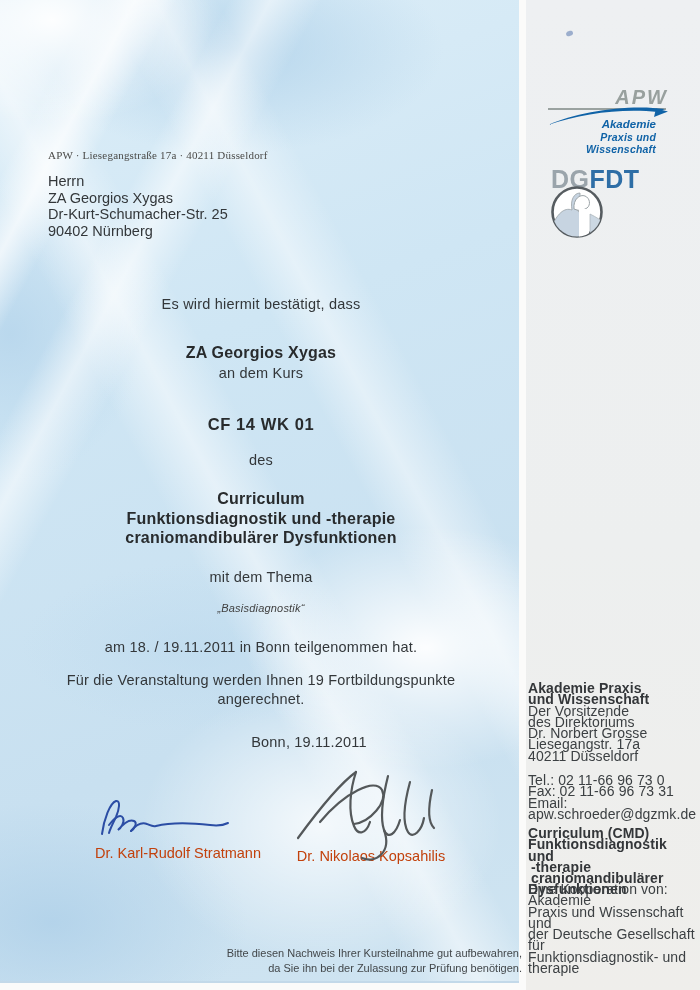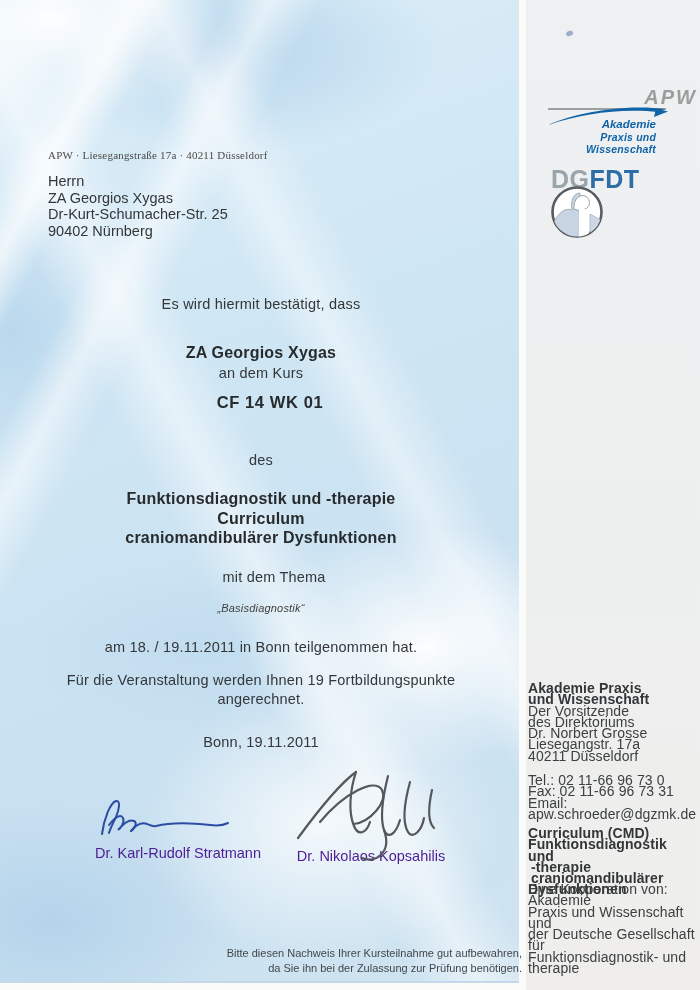--- a/index.html
+++ b/index.html
@@ -44,27 +44,27 @@
   
   .bodyline{left:0;width:522px;text-align:center;color:#33373a;font-size:14.5px;letter-spacing:.2px;}
   .b-bold{font-weight:bold;color:#282b2d;}
   .participant{font-size:16px;}
   .course-code{font-size:16.5px;letter-spacing:.6px;}
   .curriculum{font-size:16px;line-height:19.5px;font-weight:bold;color:#282b2d;}
   .theme{font-size:11px;font-weight:normal;font-style:italic;color:#404040;}
   .points{line-height:18.5px;}
 
   
-  .sig-name{font-size:14.5px;color:#4c1d95;white-space:nowrap;text-align:center;}
+  .sig-name{font-size:14.5px;color:#c2410c;white-space:nowrap;text-align:center;}
 
   
   .footer-note{left:0;width:522px;text-align:right;font-size:11px;line-height:15px;color:#42474a;}
 
   
-  .apw-wrap{left:574px;top:88px;width:125px;}
+  .apw-wrap{left:545px;top:88px;width:125px;}
   .apw-text{
     text-align:right;padding-right:2px;
     font-size:20px;font-weight:bold;font-style:italic;
     color:#98a09e;letter-spacing:2px;line-height:18px;
   }
   .apw-underline{left:548px;top:108px;width:118px;height:2px;background:#9aa2a0;}
   .apw-sub1{
     left:548px;top:118px;width:108px;text-align:right;
     font-size:11.5px;font-weight:bold;font-style:italic;color:#1063a7;
   }
@@ -127,39 +127,39 @@
   <div class="abs recipient">
     <div>Herrn</div>
     <div>ZA Georgios Xygas</div>
     <div>Dr-Kurt-Schumacher-Str. 25</div>
     <div>90402 Nürnberg</div>
   </div>
 
   <div class="abs bodyline" style="top:296px;">Es wird hiermit bestätigt, dass</div>
   <div class="abs bodyline b-bold participant" style="top:344px;">ZA Georgios Xygas</div>
   <div class="abs bodyline" style="top:365px;">an dem Kurs</div>
-  <div class="abs bodyline b-bold course-code" style="top:393px;padding-left:9px;">CF 14 WK 01</div>
+  <div class="abs bodyline b-bold course-code" style="top:415px;">CF 14 WK 01</div>
   <div class="abs bodyline" style="top:452px;">des</div>
 
   <div class="abs bodyline curriculum" style="top:489px;">
+    <div>Curriculum</div>
     <div>Funktionsdiagnostik und -therapie</div>
-    <div>Curriculum</div>
     <div>craniomandibulärer Dysfunktionen</div>
   </div>
 
-  <div class="abs bodyline" style="top:569px;padding-left:13px;">mit dem Thema</div>
+  <div class="abs bodyline" style="top:569px;">mit dem Thema</div>
   <div class="abs bodyline theme" style="top:602px;">„Basisdiagnostik“</div>
   <div class="abs bodyline" style="top:639px;">am 18. / 19.11.2011 in Bonn teilgenommen hat.</div>
 
   <div class="abs bodyline points" style="top:671px;">
     <div>Für die Veranstaltung werden Ihnen 19 Fortbildungspunkte</div>
     <div>angerechnet.</div>
   </div>
 
-  <div class="abs bodyline" style="top:734px;">Bonn, 19.11.2011</div>
+  <div class="abs bodyline" style="top:734px;padding-left:48px;">Bonn, 19.11.2011</div>
 
   <svg class="abs" style="left:88px;top:792px;" width="160" height="50" viewBox="0 0 160 50">
     <g fill="none" stroke="#2b4da4" stroke-width="2" stroke-linecap="round">
       <path d="M14,42 C16,27 22,11 28,9 C33,8 31,18 28,25 C25,31 22,37 21,41"></path>
       <path d="M21,33 C28,24 33,22 35,26 C37,30 33,36 30,38 C36,31 42,27 46,29 C50,31 46,37 43,39"></path>
       <path d="M43,39 C48,33 54,30 59,32 C62,33 64,35 68,34 C84,30 104,31 122,33 C130,34 136,33 140,31"></path>
     </g>
   </svg>
   <div class="abs sig-name" style="left:28px;top:845px;width:300px;">Dr. Karl-Rudolf Stratmann</div>
 

